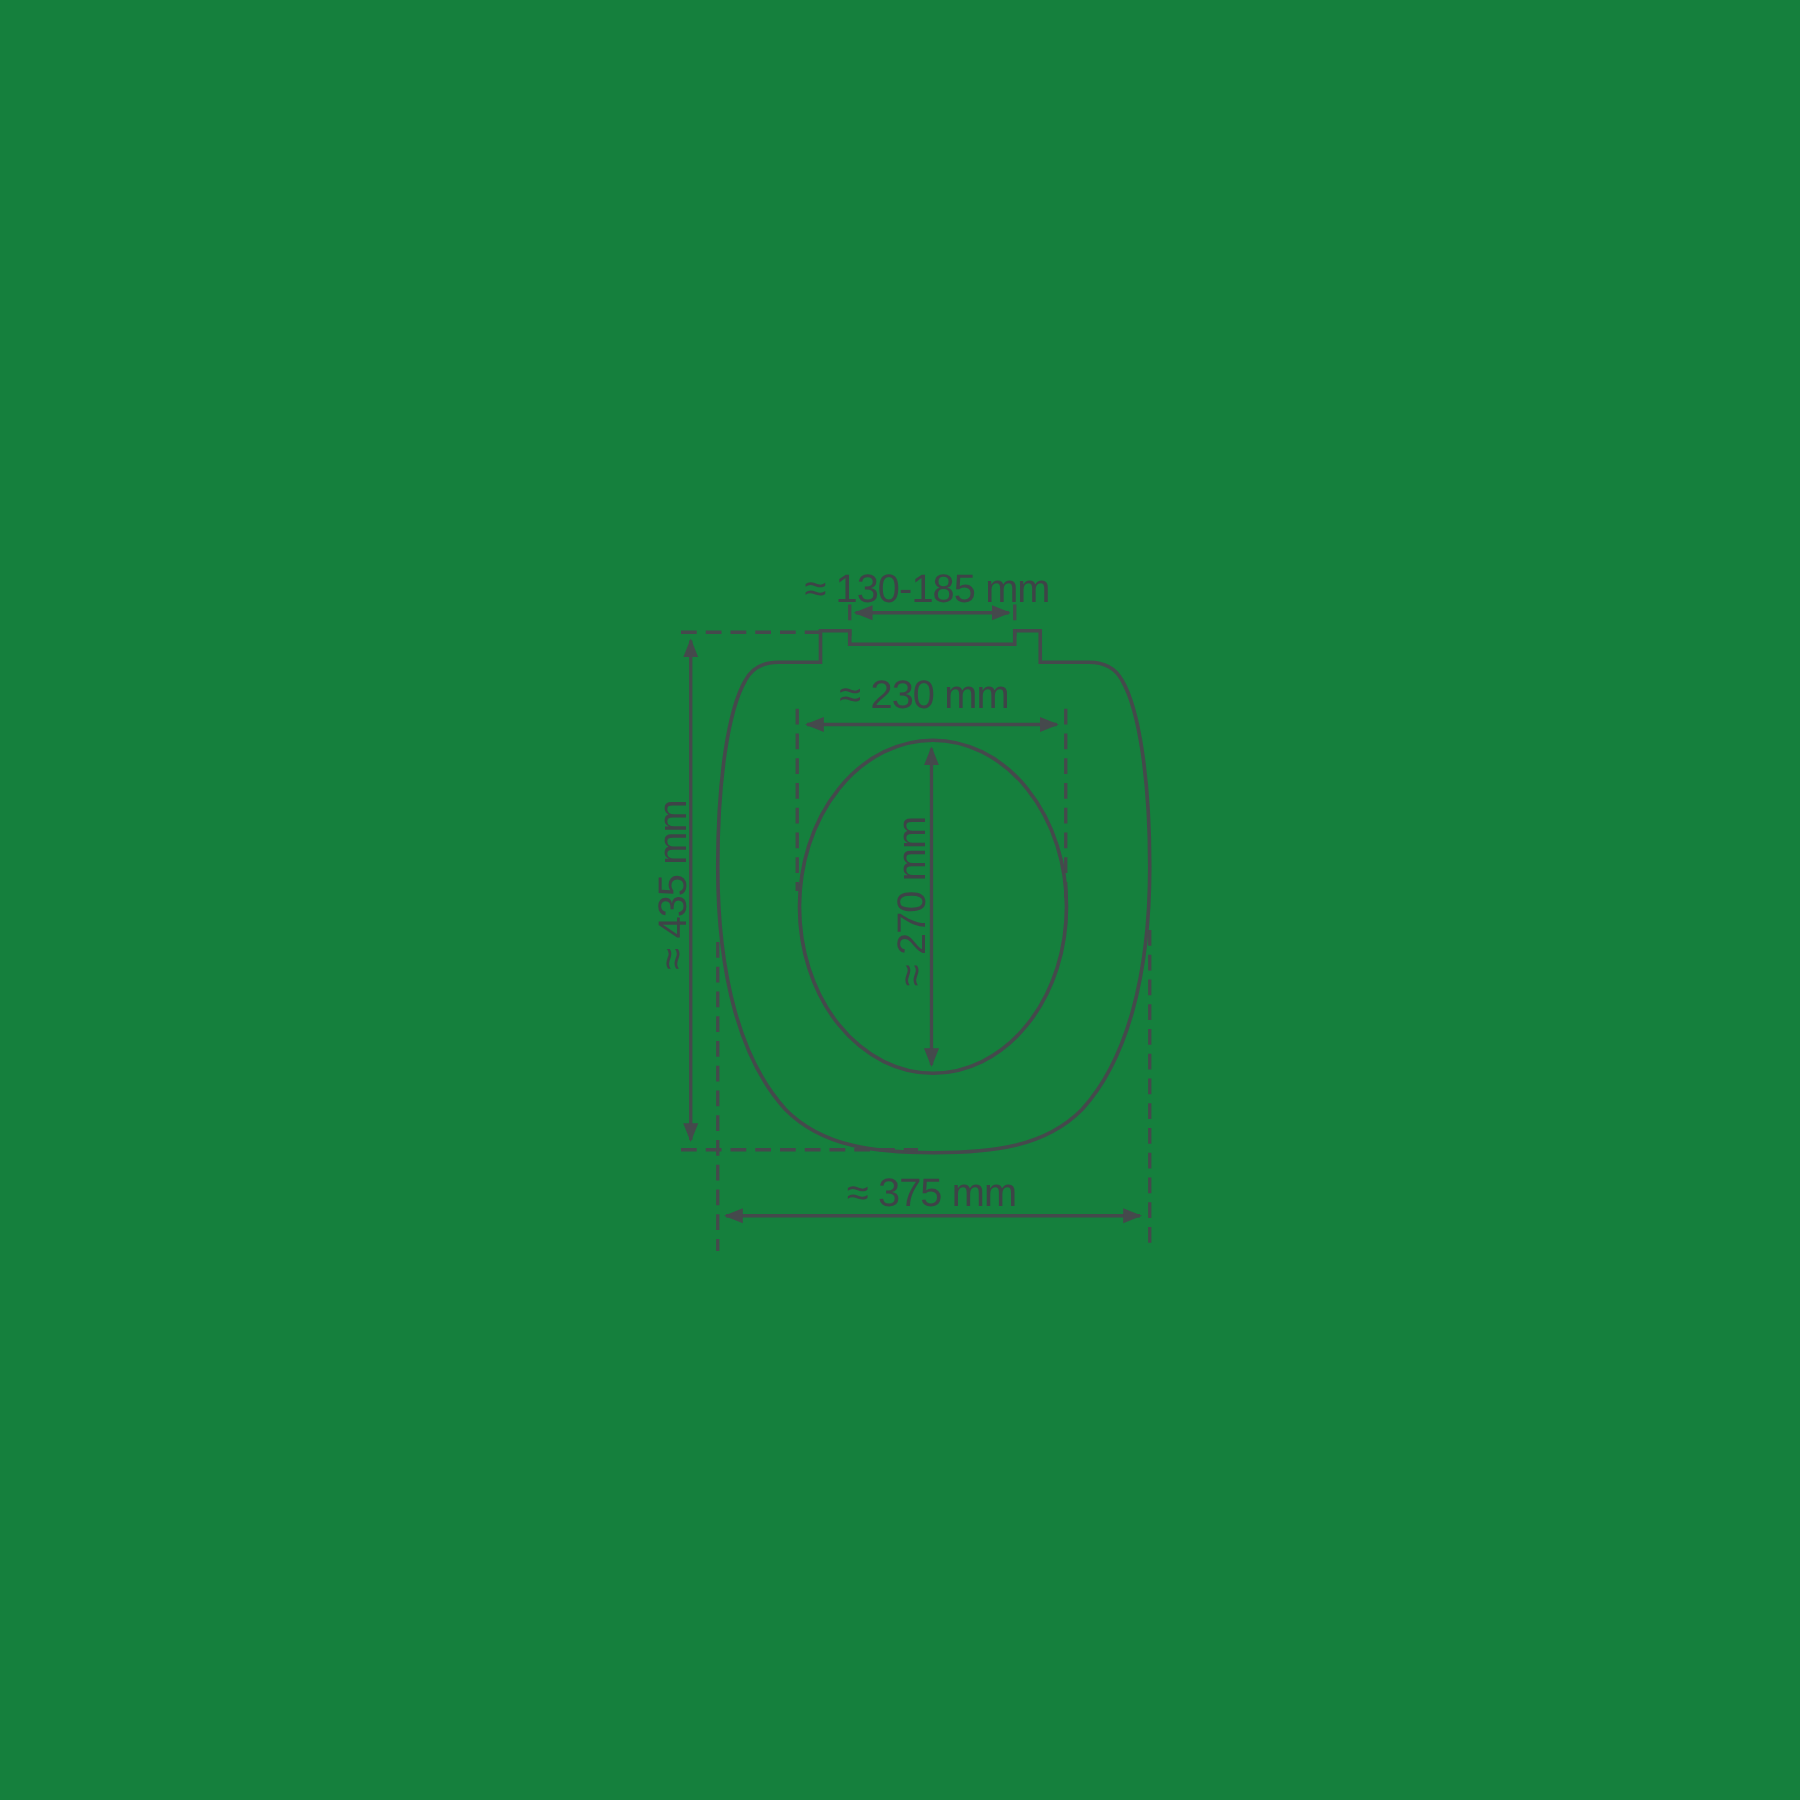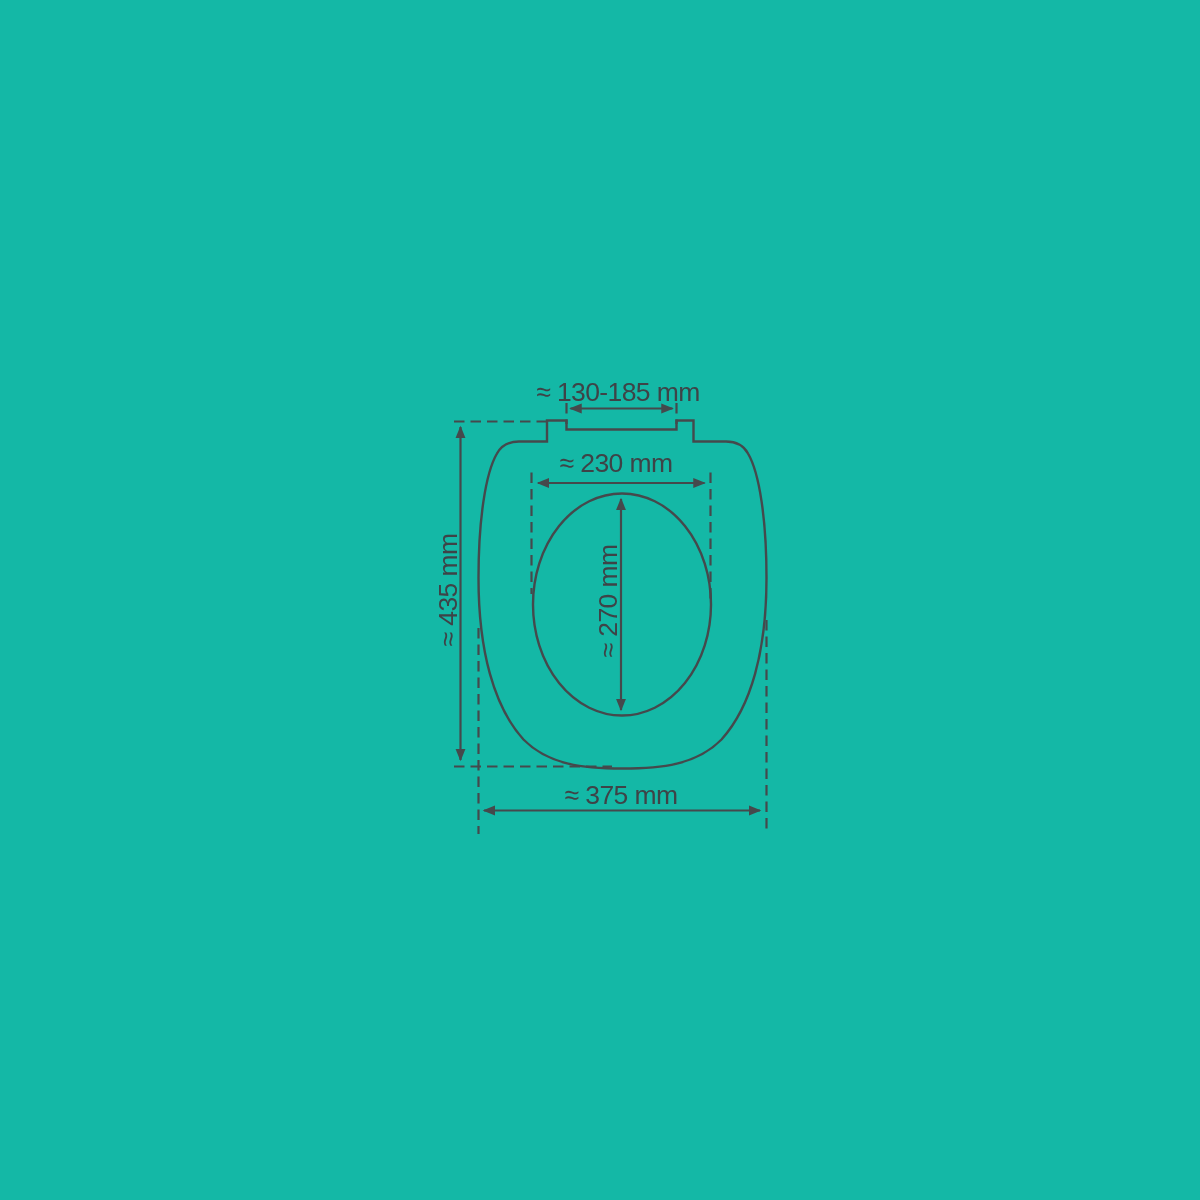--- a/index.html
+++ b/index.html
@@ -8,21 +8,21 @@
     background: #ffffff;
     width: 1200px;
     height: 1200px;
     overflow: hidden;
     font-family: "Liberation Sans", sans-serif;
   }
   .stage {
     position: relative;
     width: 1200px;
     height: 1200px;
-    background: #14b8a6;
+    background: #15803d;
   }
   svg { display: block; }
   .outline  { fill: none; stroke-width: 2.4px; }
   .dimline  { fill: none; stroke-width: 2.2px; }
   .extline  { fill: none; stroke-width: 2.2px; stroke-dasharray: 10.5 6; }
   .dimtext  {
     font-family: "Liberation Sans", sans-serif;
     font-size: 26.5px;
     letter-spacing: -0.6px;
     font-weight: 400;

